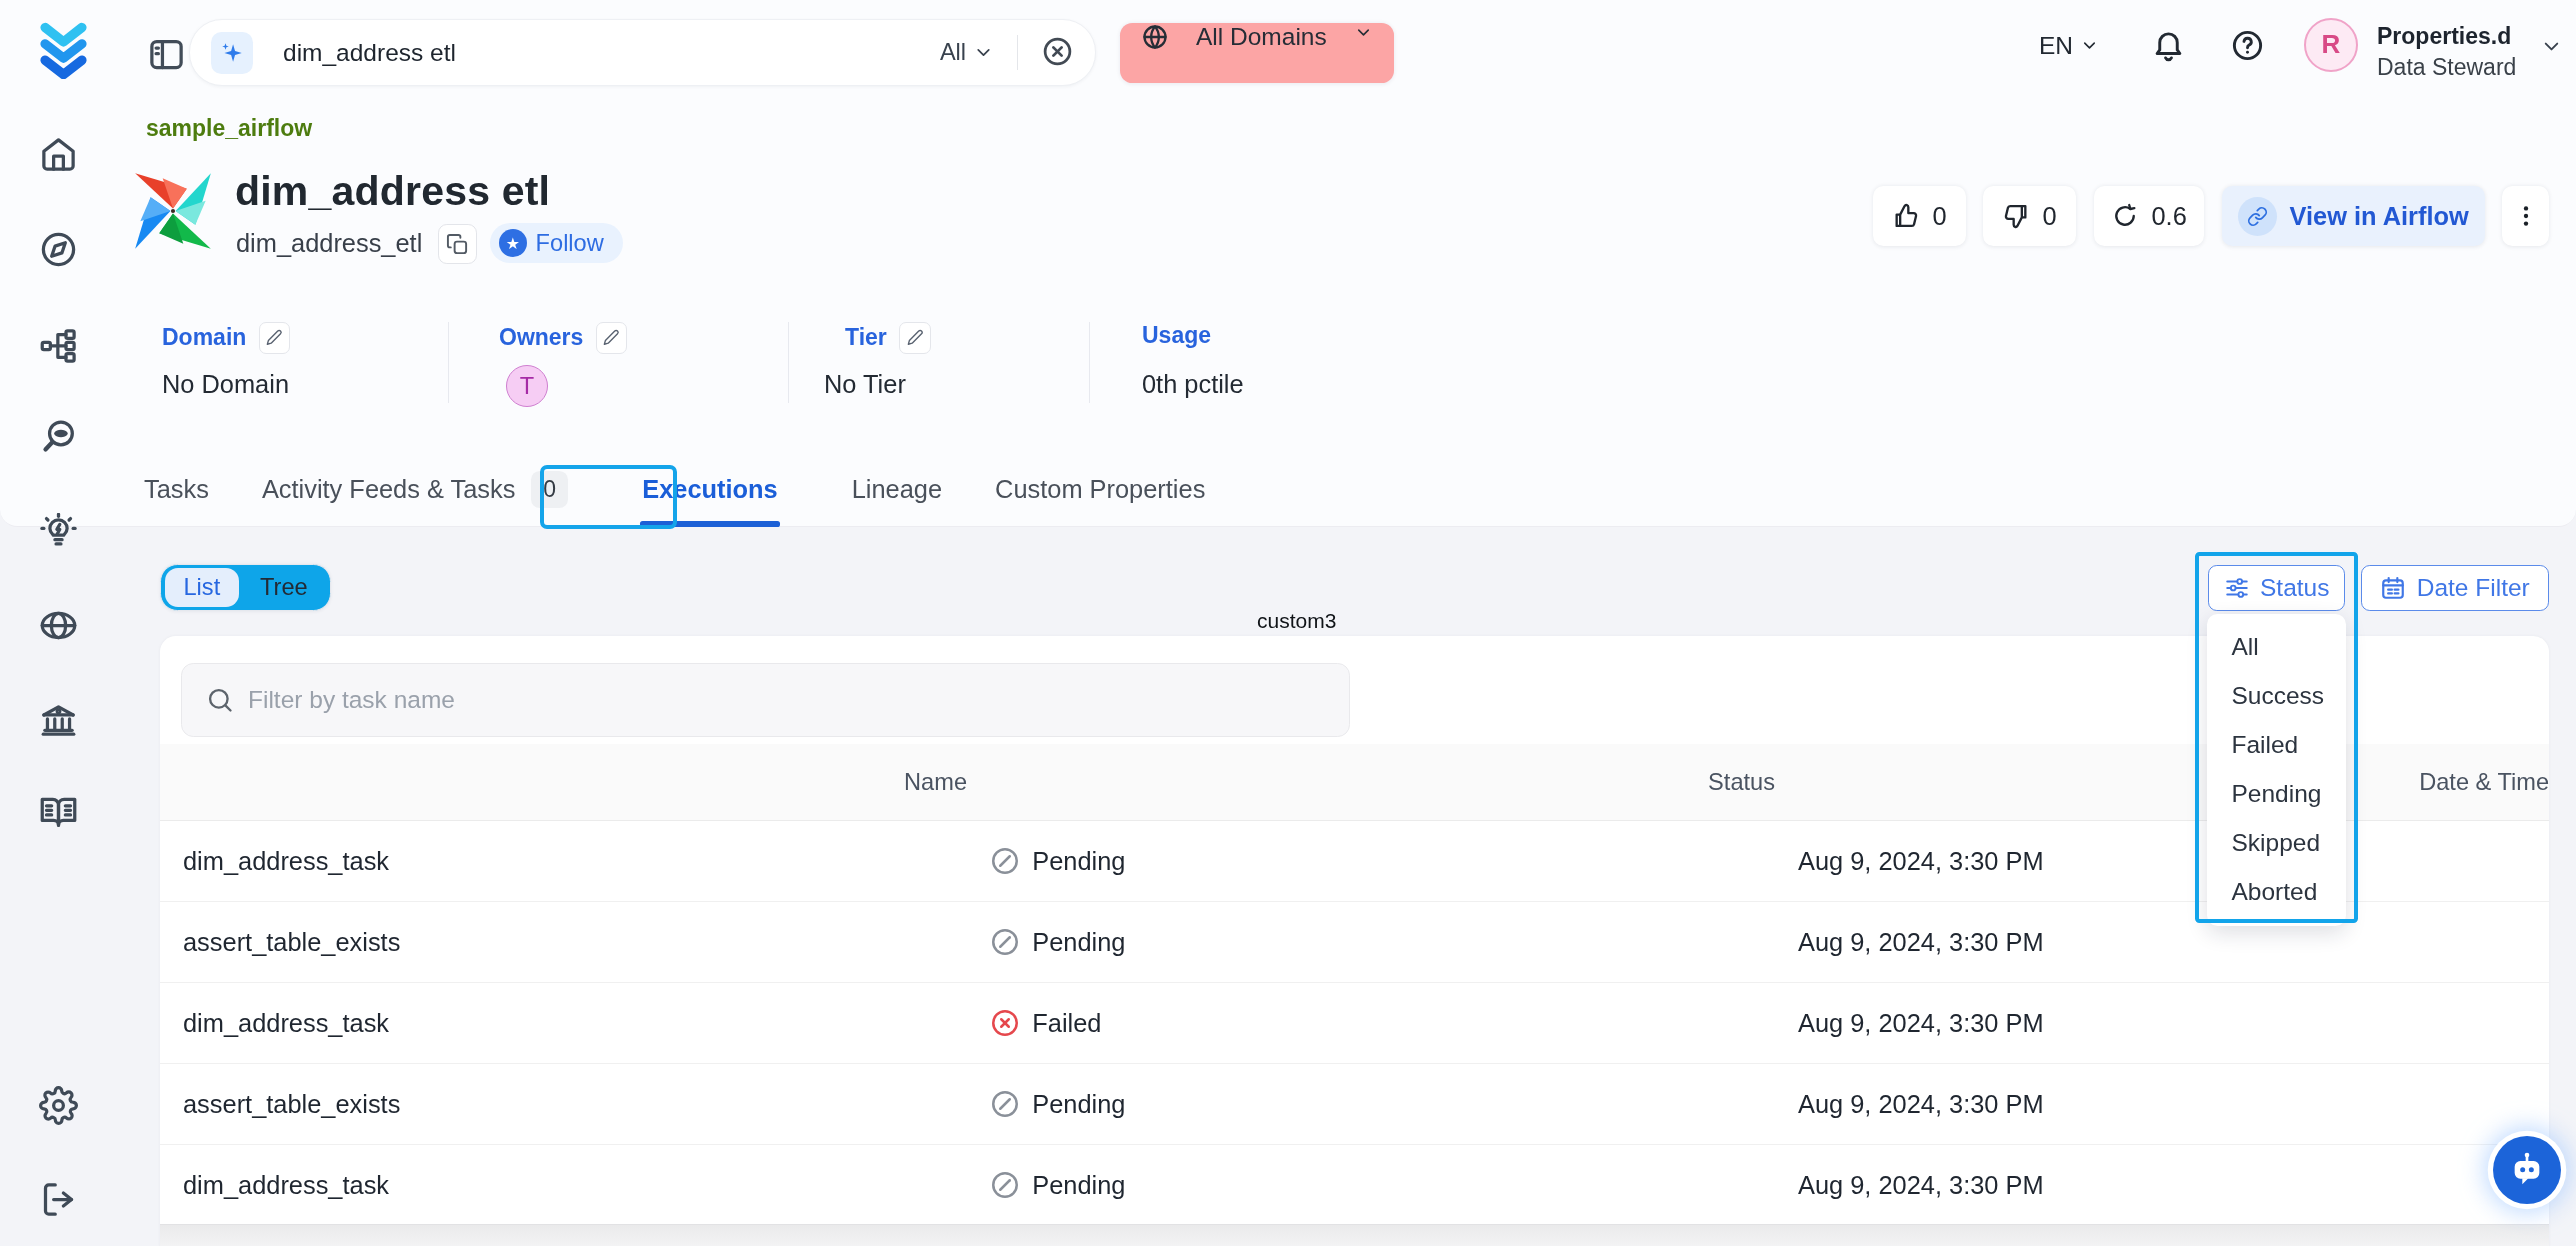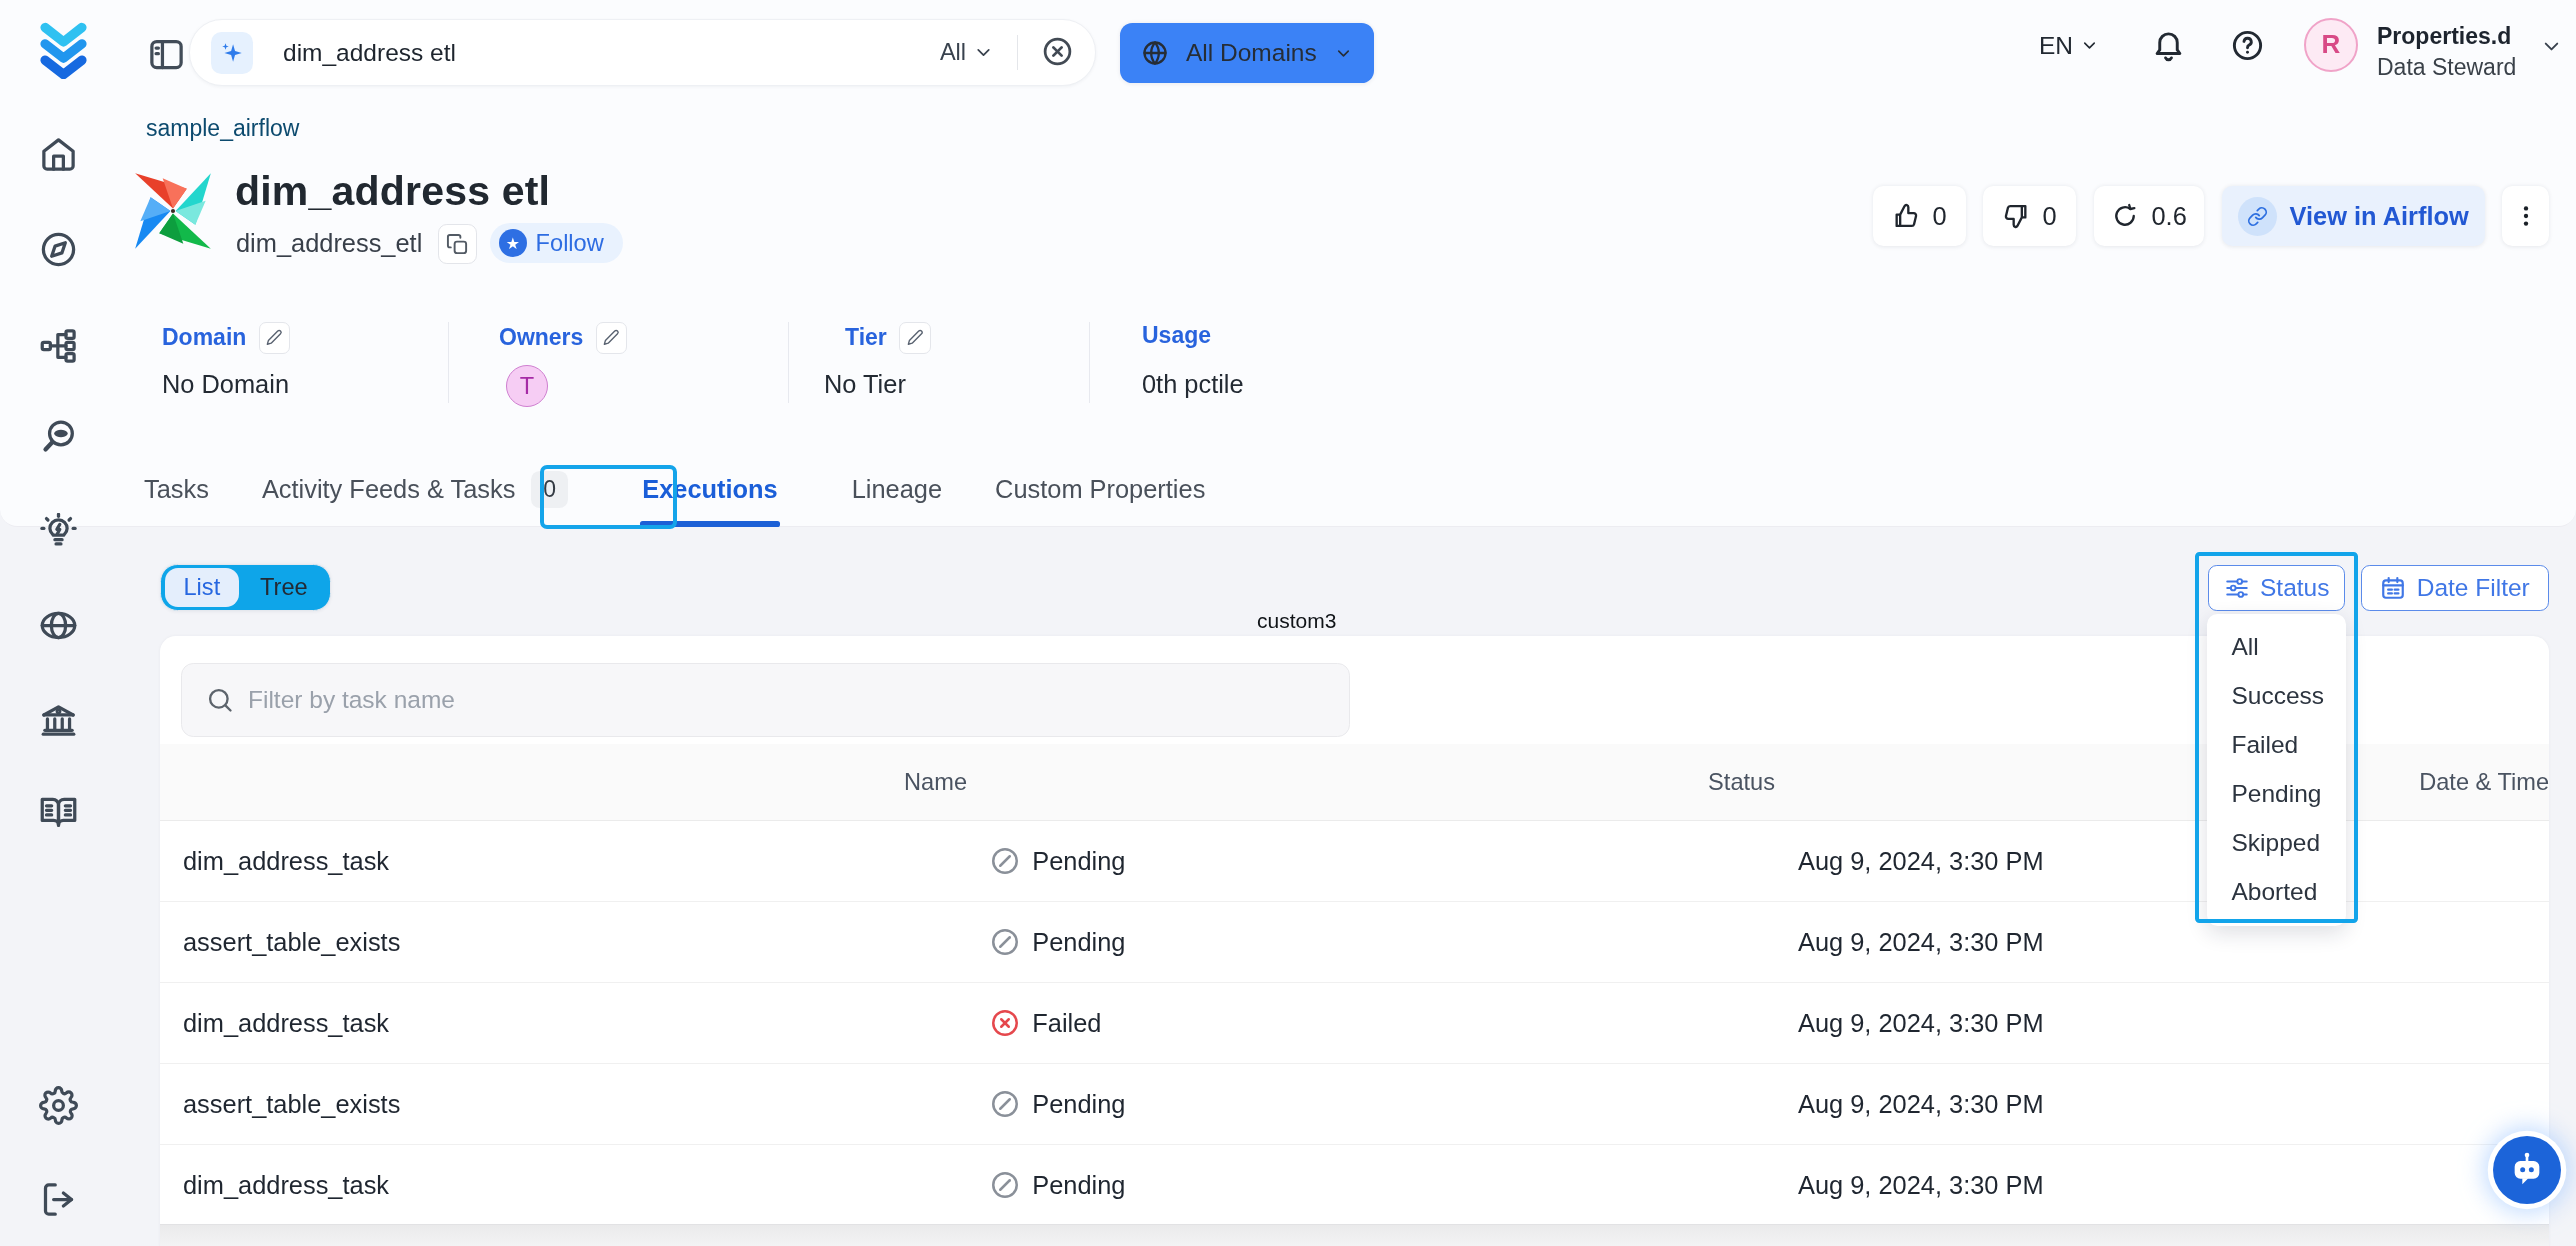--- a/index.html
+++ b/index.html
@@ -8,32 +8,32 @@
   .abs { position:absolute; }
   .page { position:absolute; inset:0; }
   .top-white { position:absolute; top:0; left:0; width:2576px; height:527px; background:#fbfcfe; border-radius:0 0 17.5px 17.5px; border-bottom:0.9px solid #ececf1; }
 
   
   .searchbar { left:189px; top:19px; width:907px; height:67px; background:#fff; border:0.9px solid #eef0f4; border-radius:33px; box-shadow:0 0.9px 3.5px rgba(20,30,60,.05); display:flex; align-items:center; padding:0 21px; }
   .sparkle-box { width:42px; height:42px; border-radius:10.5px; background:#e6f1fe; display:flex; align-items:center; justify-content:center; flex:0 0 auto; }
   .search-value { font-size:24.5px; color:#1e252e; margin-left:30px; flex:1; }
   .search-scope { display:flex; align-items:center; gap:7px; color:#39424e; font-size:23.6px; margin-right:23px; }
   .search-divider { width:0.9px; height:35px; background:#e4e6ea; margin-right:23px; }
-  .domains-btn { left:1120px; top:23px; height:60px; background:#3b82f6; border-radius:12.3px; box-shadow:0 0.9px 4.4px rgba(20,30,60,.08); display:flex; align-items:center; gap:17px; padding:0 21px; font-size:24.5px; color:#262d36; }
+  .domains-btn { left:1120px; top:23px; height:60px; background:#fca5a5; border-radius:12.3px; box-shadow:0 0.9px 4.4px rgba(20,30,60,.08); display:flex; gap:27px; padding:0 21px; font-size:24.5px; color:#262d36; }
   .lang { left:2039px; top:31.5px; display:flex; align-items:center; gap:7px; font-size:24.5px; color:#222932; }
   .avatar { left:2304px; top:17.5px; width:54px; height:54px; border-radius:50%; background:#fdeaf4; border:2.6px solid #f0a3c8; color:#d84a86; font-size:26px; display:flex; align-items:center; justify-content:center; font-weight:bold; }
   .user-name { left:2377px; top:23px; font-size:23px; font-weight:bold; color:#1d242e; }
   .user-role { left:2377px; top:54px; font-size:23px; color:#3a4149; }
 
   
   .side-ic { width:39px; height:39px; left:39px; color:#3f4a57; }
   .side-ic svg { width:39px; height:39px; }
 
   
-  .breadcrumb { left:146px; top:115px; font-size:23px; color:#0c4a6e; }
+  .breadcrumb { left:146px; top:115px; font-size:23px; color:#4d7c0f;font-weight:bold; }
   .airflow-logo { left:130px; top:168px; width:86px; height:86px; }
   .entity-title { left:235px; top:168px; font-size:41px; font-weight:bold; color:#212830; letter-spacing:0.2px; }
   .entity-fqn { left:236px; top:229px; font-size:25.4px; color:#383f49; }
   .copy-btn { left:438px; top:224px; width:39px; height:40px; border:0.9px solid #e3e5ea; border-radius:8.8px; background:#fff; display:flex; align-items:center; justify-content:center; color:#525a64; }
   .follow-pill { left:490px; top:223px; height:40px; border-radius:20px; background:#e9f2fe; display:flex; align-items:center; gap:8.8px; padding:0 19px 0 8.8px; color:#2d6ce2; font-size:23.6px; }
   .follow-ic { width:28px; height:28px; border-radius:50%; background:#2e6fe3; color:#fff; font-size:15.8px; display:flex; align-items:center; justify-content:center; }
 
   .act-btn { top:186px; height:60px; background:#fff; border-radius:10.5px; box-shadow:0 0.9px 4.4px rgba(20,30,60,.09); display:flex; align-items:center; justify-content:center; gap:12.3px; font-size:25.4px; color:#20262e; }
   .act-blue { background:#e9f1fd; color:#2258d3; font-weight:bold; }
   .link-disc { width:39px; height:39px; border-radius:50%; background:#cfe2fb; display:flex; align-items:center; justify-content:center; color:#2d6fe0; }

